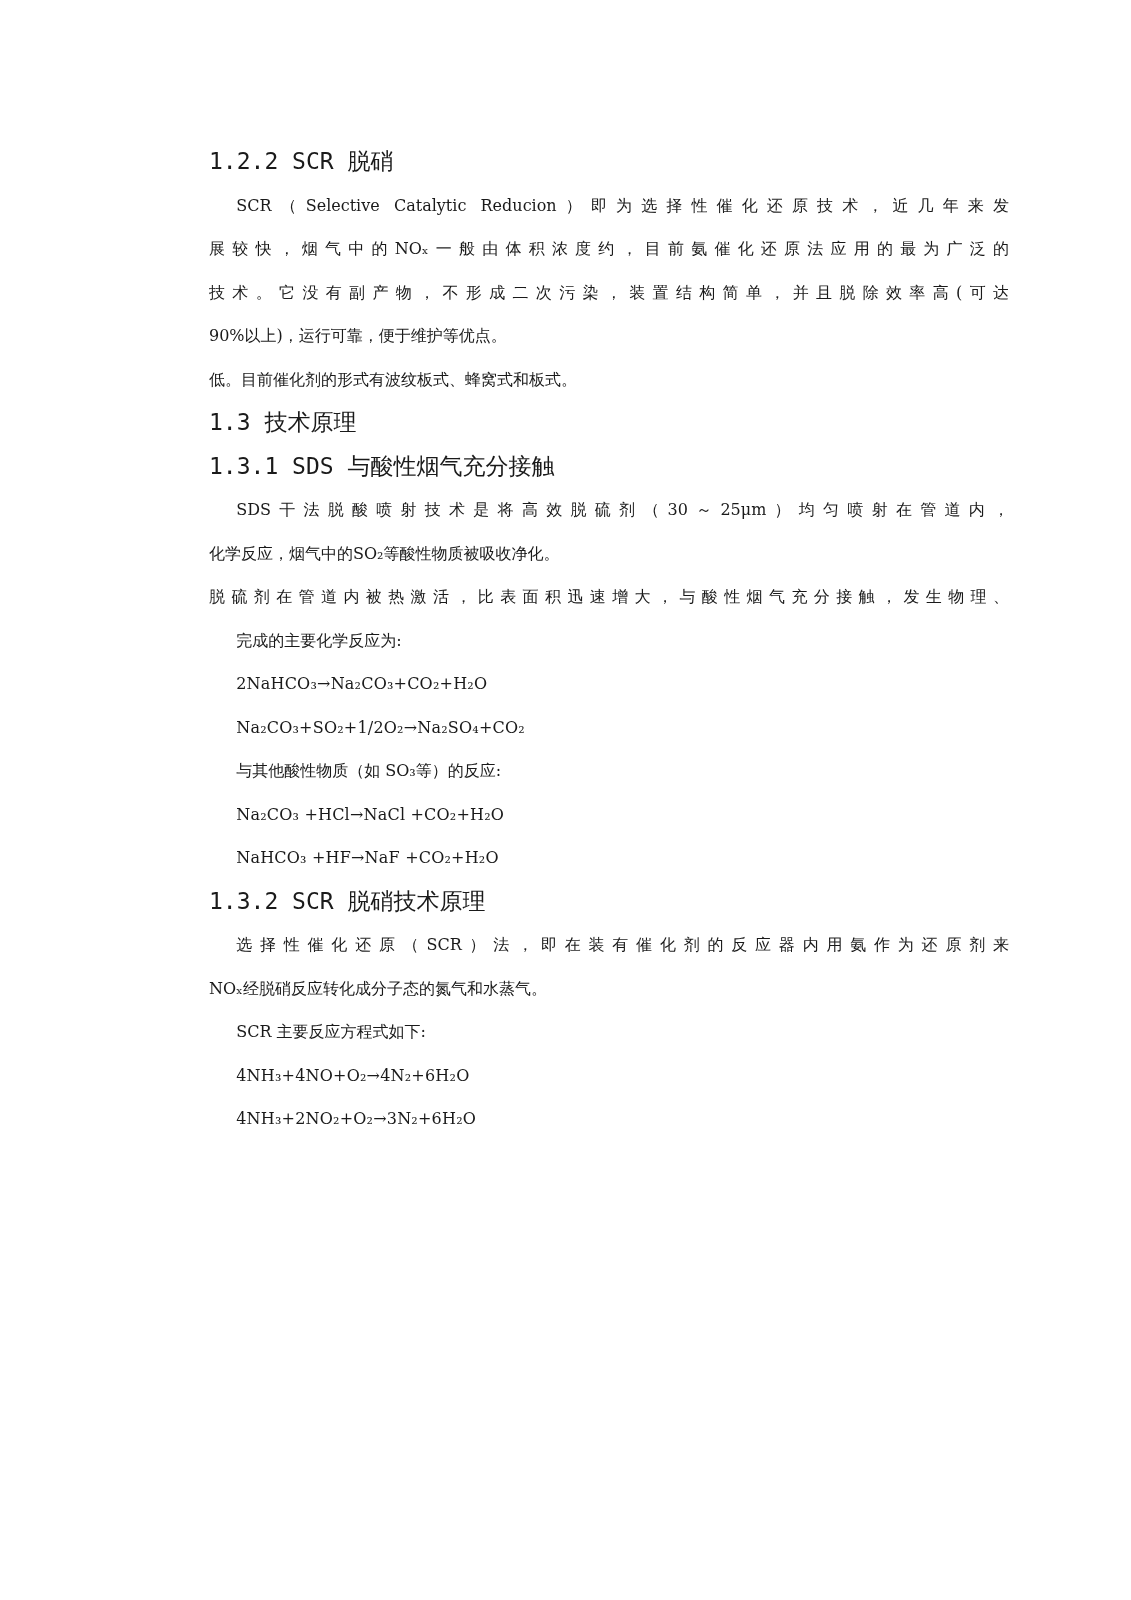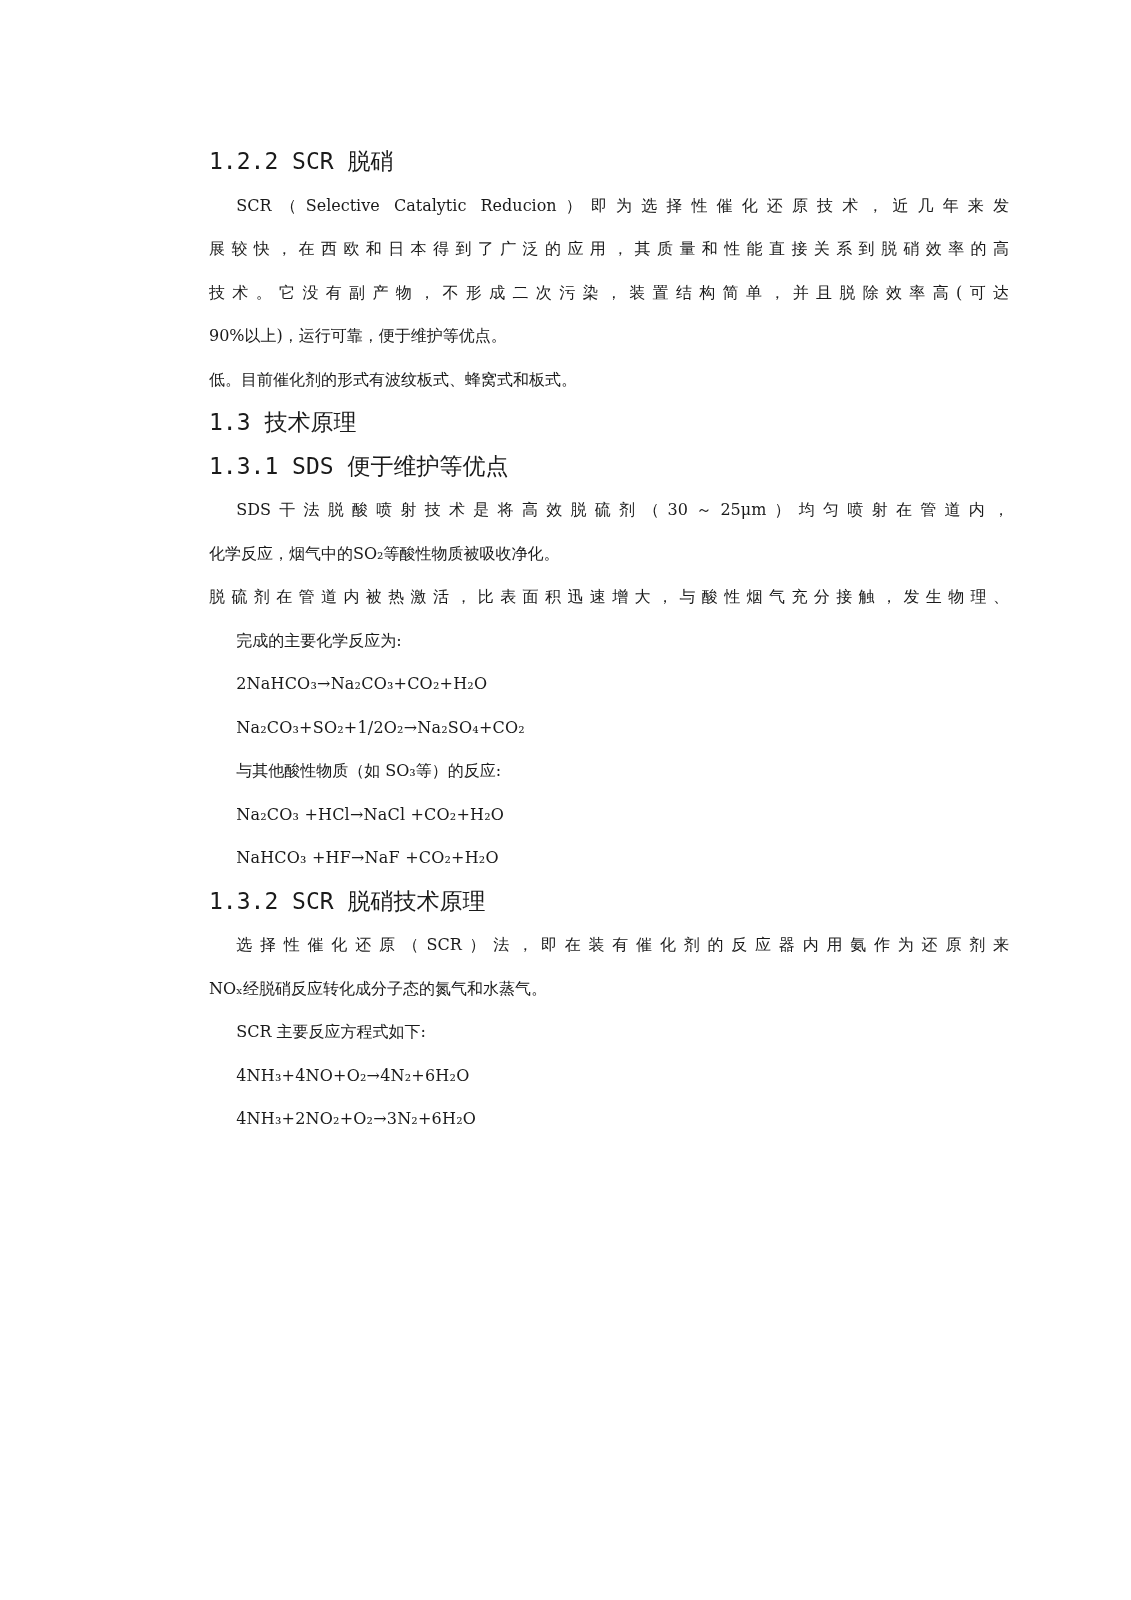--- a/index.html
+++ b/index.html
@@ -44,26 +44,26 @@
     letter-spacing: 0.2px;
   }
 </style>
 </head>
 <body>
 
 <div class="page">
   <div class="content">
       <div class="line heading">1.2.2  SCR 脱硝</div>
       <div class="line body indent full">SCR（Selective Catalytic Reducion）即为选择性催化还原技术，近几年来发</div>
-      <div class="line body full">展较快，在西欧和日本得到了广泛的应用，其质量和性能直接关系到脱硝效率的高</div>
+      <div class="line body full">展较快，烟气中的NOₓ一般由体积浓度约，目前氨催化还原法应用的最为广泛的</div>
       <div class="line body full">技术。它没有副产物，不形成二次污染，装置结构简单，并且脱除效率高(可达</div>
       <div class="line body">90%以上)，运行可靠，便于维护等优点。</div>
       <div class="line body">低。目前催化剂的形式有波纹板式、蜂窝式和板式。</div>
       <div class="line heading">1.3 技术原理</div>
-      <div class="line heading">1.3.1  SDS 便于维护等优点</div>
+      <div class="line heading">1.3.1  SDS 与酸性烟气充分接触</div>
       <div class="line body indent full">SDS干法脱酸喷射技术是将高效脱硫剂（30～25μm）均匀喷射在管道内，</div>
       <div class="line body">化学反应，烟气中的SO₂等酸性物质被吸收净化。</div>
       <div class="line body full">脱硫剂在管道内被热激活，比表面积迅速增大，与酸性烟气充分接触，发生物理、</div>
       <div class="line body indent">完成的主要化学反应为:</div>
       <div class="line equation indent">2NaHCO₃→Na₂CO₃+CO₂+H₂O</div>
       <div class="line equation indent">Na₂CO₃+SO₂+1/2O₂→Na₂SO₄+CO₂</div>
       <div class="line body indent">与其他酸性物质（如 SO₃等）的反应:</div>
       <div class="line equation indent">Na₂CO₃ +HCl→NaCl +CO₂+H₂O</div>
       <div class="line equation indent">NaHCO₃ +HF→NaF +CO₂+H₂O</div>
       <div class="line heading">1.3.2  SCR 脱硝技术原理</div>

